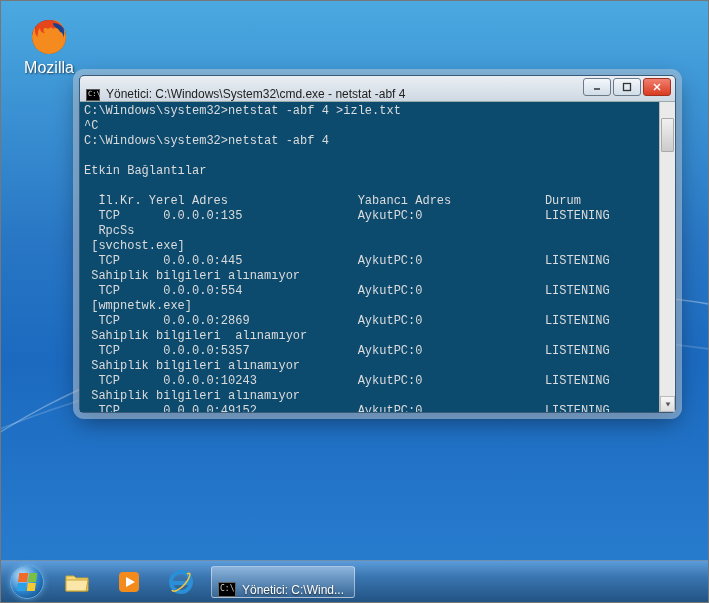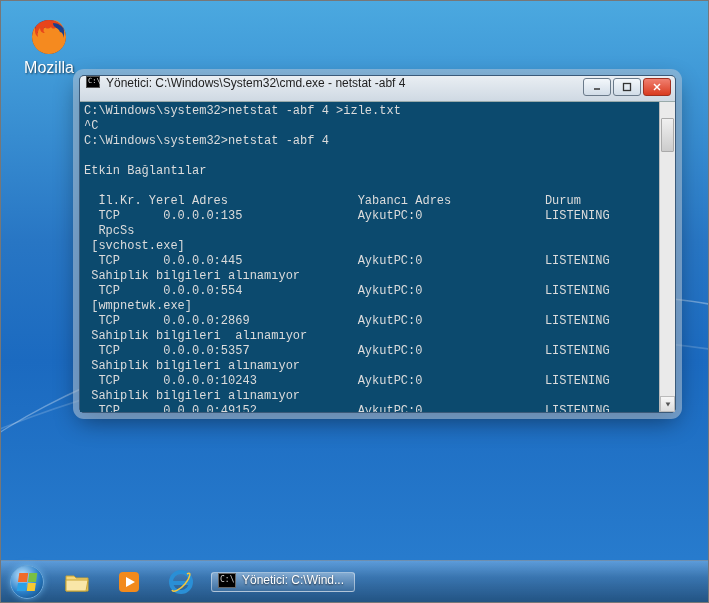--- a/index.html
+++ b/index.html
@@ -53,21 +53,21 @@
     border: 1px solid #3a5a7a;
     border-radius: 5px;
     box-shadow: 0 0 0 6px rgba(180,200,220,0.55), 0 8px 24px rgba(0,0,0,.45);
     display: flex; flex-direction: column;
   }
   .titlebar {
     height: 26px;
     background: linear-gradient(to bottom, #e9eef3, #cfd9e3);
     border-bottom: 1px solid #9aa;
     border-radius: 4px 4px 0 0;
-    display: flex; align-items: flex-start;
+    display: flex; align-items: flex-end;
     padding-left: 6px;
     font-size: 12px; color: #222;
     position: relative;
   }
   .titlebar .cmd-ico {
     width: 14px; height: 12px; background: #000; border: 1px solid #555;
     margin-right: 6px; position: relative;
   }
   .titlebar .cmd-ico::before {
     content: "C:\\"; position: absolute; left: 1px; top: -1px;
@@ -153,26 +153,26 @@
 
   .tb-item {
     width: 48px; height: 36px; margin-left:4px;
     border-radius: 3px;
     display:flex; align-items:center; justify-content:center;
     cursor:pointer;
   }
   .tb-item svg { width:26px; height:26px; }
 
   .task-entry {
-    height: 20px; margin-left:6px;
+    height: 32px; margin-left:6px;
     padding: 0 10px 0 6px;
     border: 1px solid rgba(255,255,255,.45);
     border-radius: 3px;
     background: linear-gradient(to bottom, rgba(255,255,255,.35), rgba(255,255,255,.08));
-    display:flex; align-items:flex-start; gap:6px;
+    display:flex; align-items:flex-end; gap:6px;
     color:#fff; font-size:12px;
     text-shadow: 0 1px 2px rgba(0,0,0,.7);
     cursor:pointer;
     max-width: 160px;
   }
   .task-entry .cmd-ico { width:18px; height:15px; background:#000; border:1px solid #666; position:relative; }
   .task-entry .cmd-ico::before {
     content:"C:\\"; position:absolute; left:1px; top:0;
     font:8px/12px Consolas,monospace; color:#ccc;
   }

